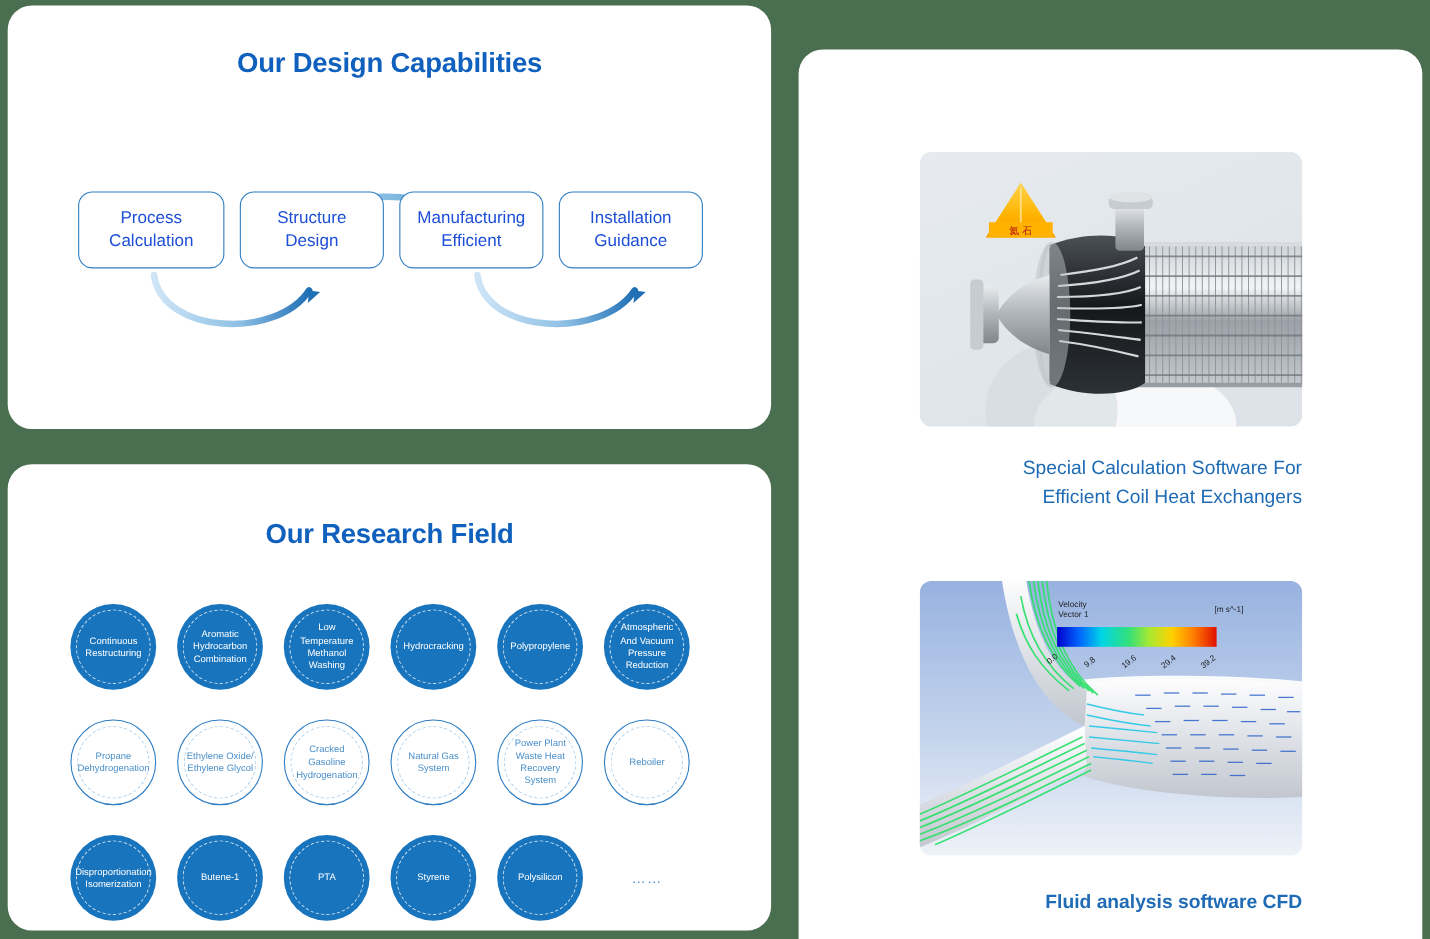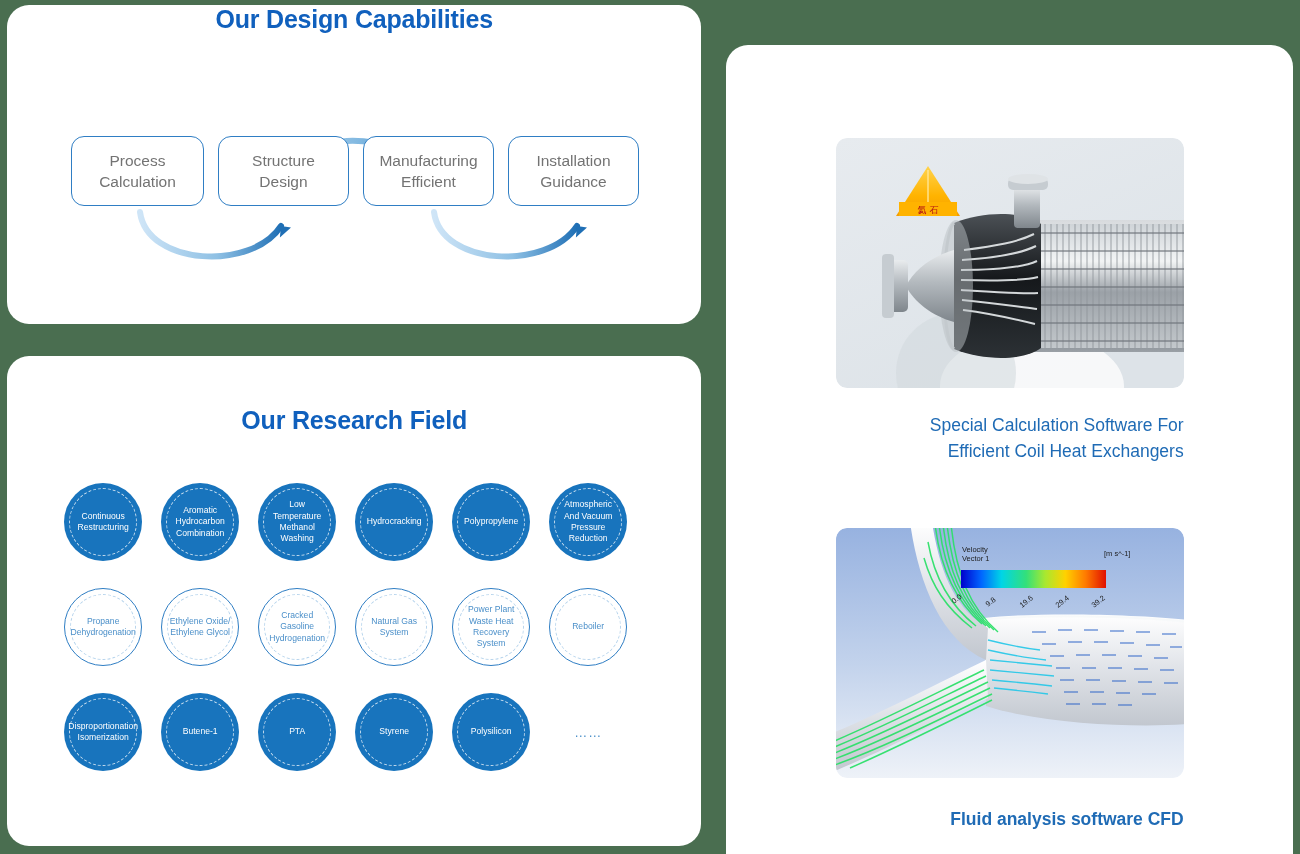--- a/index.html
+++ b/index.html
@@ -33,21 +33,22 @@
   }
 
   .card {
     background: #ffffff;
     border-radius: 22px;
     position: relative;
   }
 
   
   .card-design {
-    height: 319px;
+    height: 385px;
+    padding-top: 38px;
   }
 
   .section-title {
     text-align: center;
     color: #1060bd;
     font-size: 25px;
     font-weight: bold;
     letter-spacing: -0.2px;
   }
 
@@ -72,21 +73,21 @@
     top: 58px;
     display: flex;
     gap: 14px;
     align-items: stretch;
   }
 
   .flow-box {
     border: 1.6px solid #2f7ec4;
     border-radius: 13px;
     background: #fff;
-    color: #737373;
+    color: #1d4ed8;
     font-size: 15.5px;
     line-height: 21px;
     text-align: center;
     display: flex;
     align-items: center;
     justify-content: center;
     height: 70px;
     padding: 0 14px;
     white-space: pre-line;
   }

